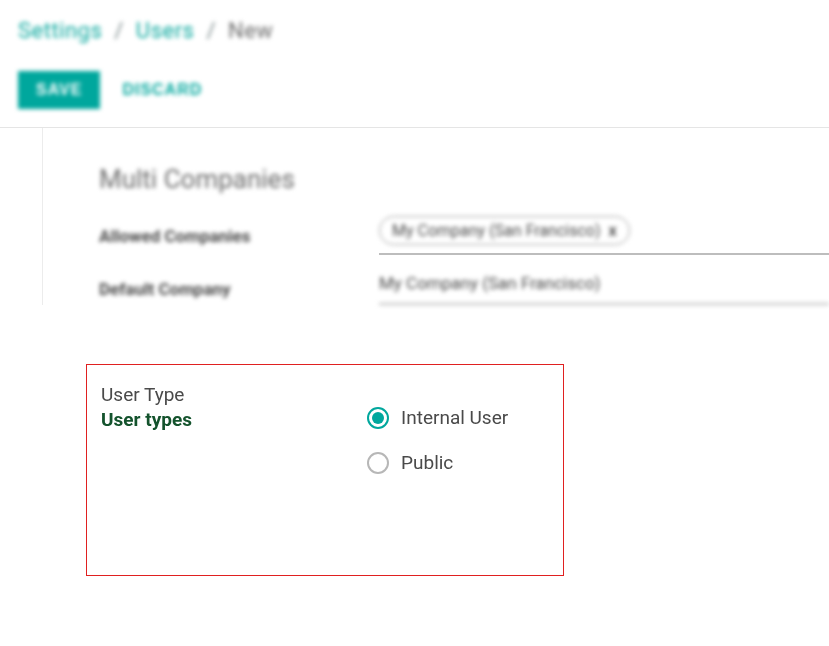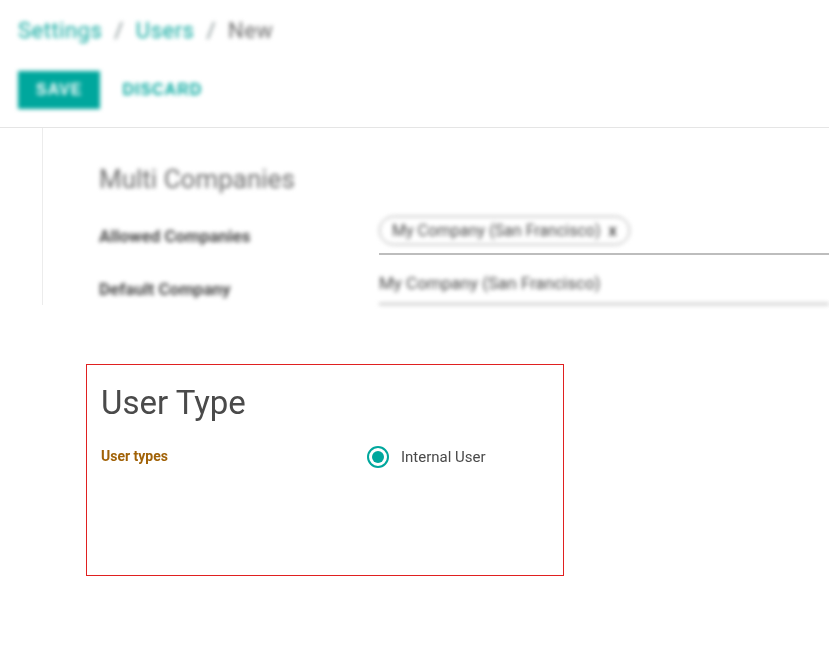--- a/index.html
+++ b/index.html
@@ -102,46 +102,45 @@
       position: absolute;
       left: 86px;
       top: 236px;
       width: 478px;
       height: 212px;
       border: 1px solid #e02020;
       background: transparent;
       padding: 18px 22px 0 14px;
     }
     .user-type-title {
-      font-size: 33px;
+      font-size: 19px;
       color: #4a4a4a;
       font-weight: 400;
-      margin-bottom: 24px;
     }
     .ut-row { display: flex; }
     .ut-label {
       width: 266px;
-      font-size: 14px;
-      color: #a16207;
+      font-size: 19px;
+      color: #14532d;
       font-weight: 700;
       padding-top: 2px;
     }
     .ut-options { display: flex; flex-direction: column; gap: 22px; }
     .radio-option { display: flex; align-items: center; gap: 12px; cursor: pointer; }
     .radio-circle {
       width: 22px; height: 22px; border-radius: 50%;
       border: 2px solid #b7b7b7;
       display: flex; align-items: center; justify-content: center;
       flex-shrink: 0;
     }
     .radio-circle.selected { border-color: #00a79d; }
     .radio-dot {
       width: 12px; height: 12px; border-radius: 50%; background: #00a79d;
     }
-    .radio-label { font-size: 15px; color: #4a4a4a; }
+    .radio-label { font-size: 19px; color: #4a4a4a; }
   </style>
 </head>
 <body>
 
 <div class="header-region">
   <div class="breadcrumb">
     <span>Settings</span>
     <span class="sep">/</span>
     <span>Users</span>
     <span class="sep">/</span>
@@ -179,16 +178,20 @@
     <div class="user-type-title">User Type</div>
     <div class="ut-row">
       <div class="ut-label">User types</div>
       <div class="ut-options">
         <div class="radio-option">
           <span class="radio-circle selected">
               <span class="radio-dot"></span>
             </span>
           <span class="radio-label">Internal User</span>
         </div>
+        <div class="radio-option">
+          <span class="radio-circle"></span>
+          <span class="radio-label">Public</span>
+        </div>
       </div>
     </div>
   </div>
 </div>
 
 </body></html>

